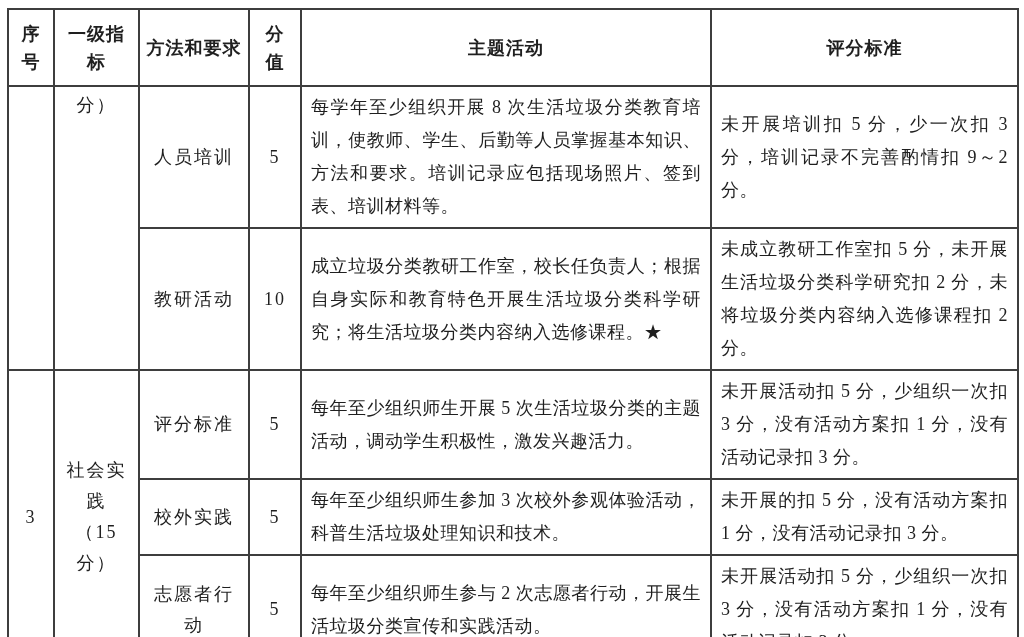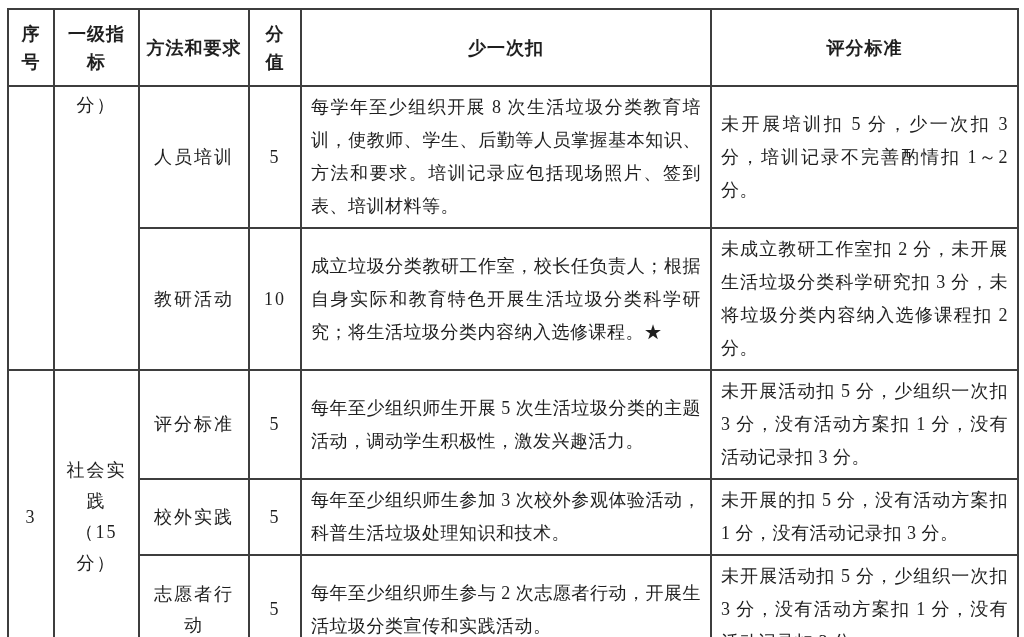--- a/index.html
+++ b/index.html
@@ -69,38 +69,38 @@
 
     <tbody>
         <tr class="rh">
       <th>序
 号</th>
       <th>一级指
 标</th>
       <th>方法和要求</th>
       <th>分
 值</th>
-      <th>少一次扣</th>
+      <th>主题活动</th>
       <th>评分标准</th>
     </tr>
 
     <tr class="r1">
       <td class="c-serial" rowspan="2"></td>
       <td class="c-level1 v-top" rowspan="2">分）</td>
       <td class="c-ind">人员培训</td>
       <td class="c-score">5</td>
       <td class="c-content">每学年至少组织开展 8 次生活垃圾分类教育培训，使教师、学生、后勤等人员掌握基本知识、方法和要求。培训记录应包括现场照片、签到表、培训材料等。</td>
-      <td class="c-standard">未开展培训扣 5 分，少一次扣 3 分，培训记录不完善酌情扣 1～2 分。</td>
+      <td class="c-standard">未开展培训扣 5 分，少一次扣 3 分，培训记录不完善酌情扣 9～2 分。</td>
     </tr>
 
     <tr class="r2">
       <td class="c-ind">教研活动</td>
       <td class="c-score">10</td>
       <td class="c-content">成立垃圾分类教研工作室，校长任负责人；根据自身实际和教育特色开展生活垃圾分类科学研究；将生活垃圾分类内容纳入选修课程。★</td>
-      <td class="c-standard">未成立教研工作室扣 2 分，未开展生活垃圾分类科学研究扣 3 分，未将垃圾分类内容纳入选修课程扣 2 分。</td>
+      <td class="c-standard">未成立教研工作室扣 5 分，未开展生活垃圾分类科学研究扣 2 分，未将垃圾分类内容纳入选修课程扣 2 分。</td>
     </tr>
 
     <tr class="r3">
       <td class="c-serial" rowspan="3">3</td>
       <td class="c-level1" rowspan="3">社会实
 践
 （15
 分）</td>
       <td class="c-ind">评分标准</td>
       <td class="c-score">5</td>

